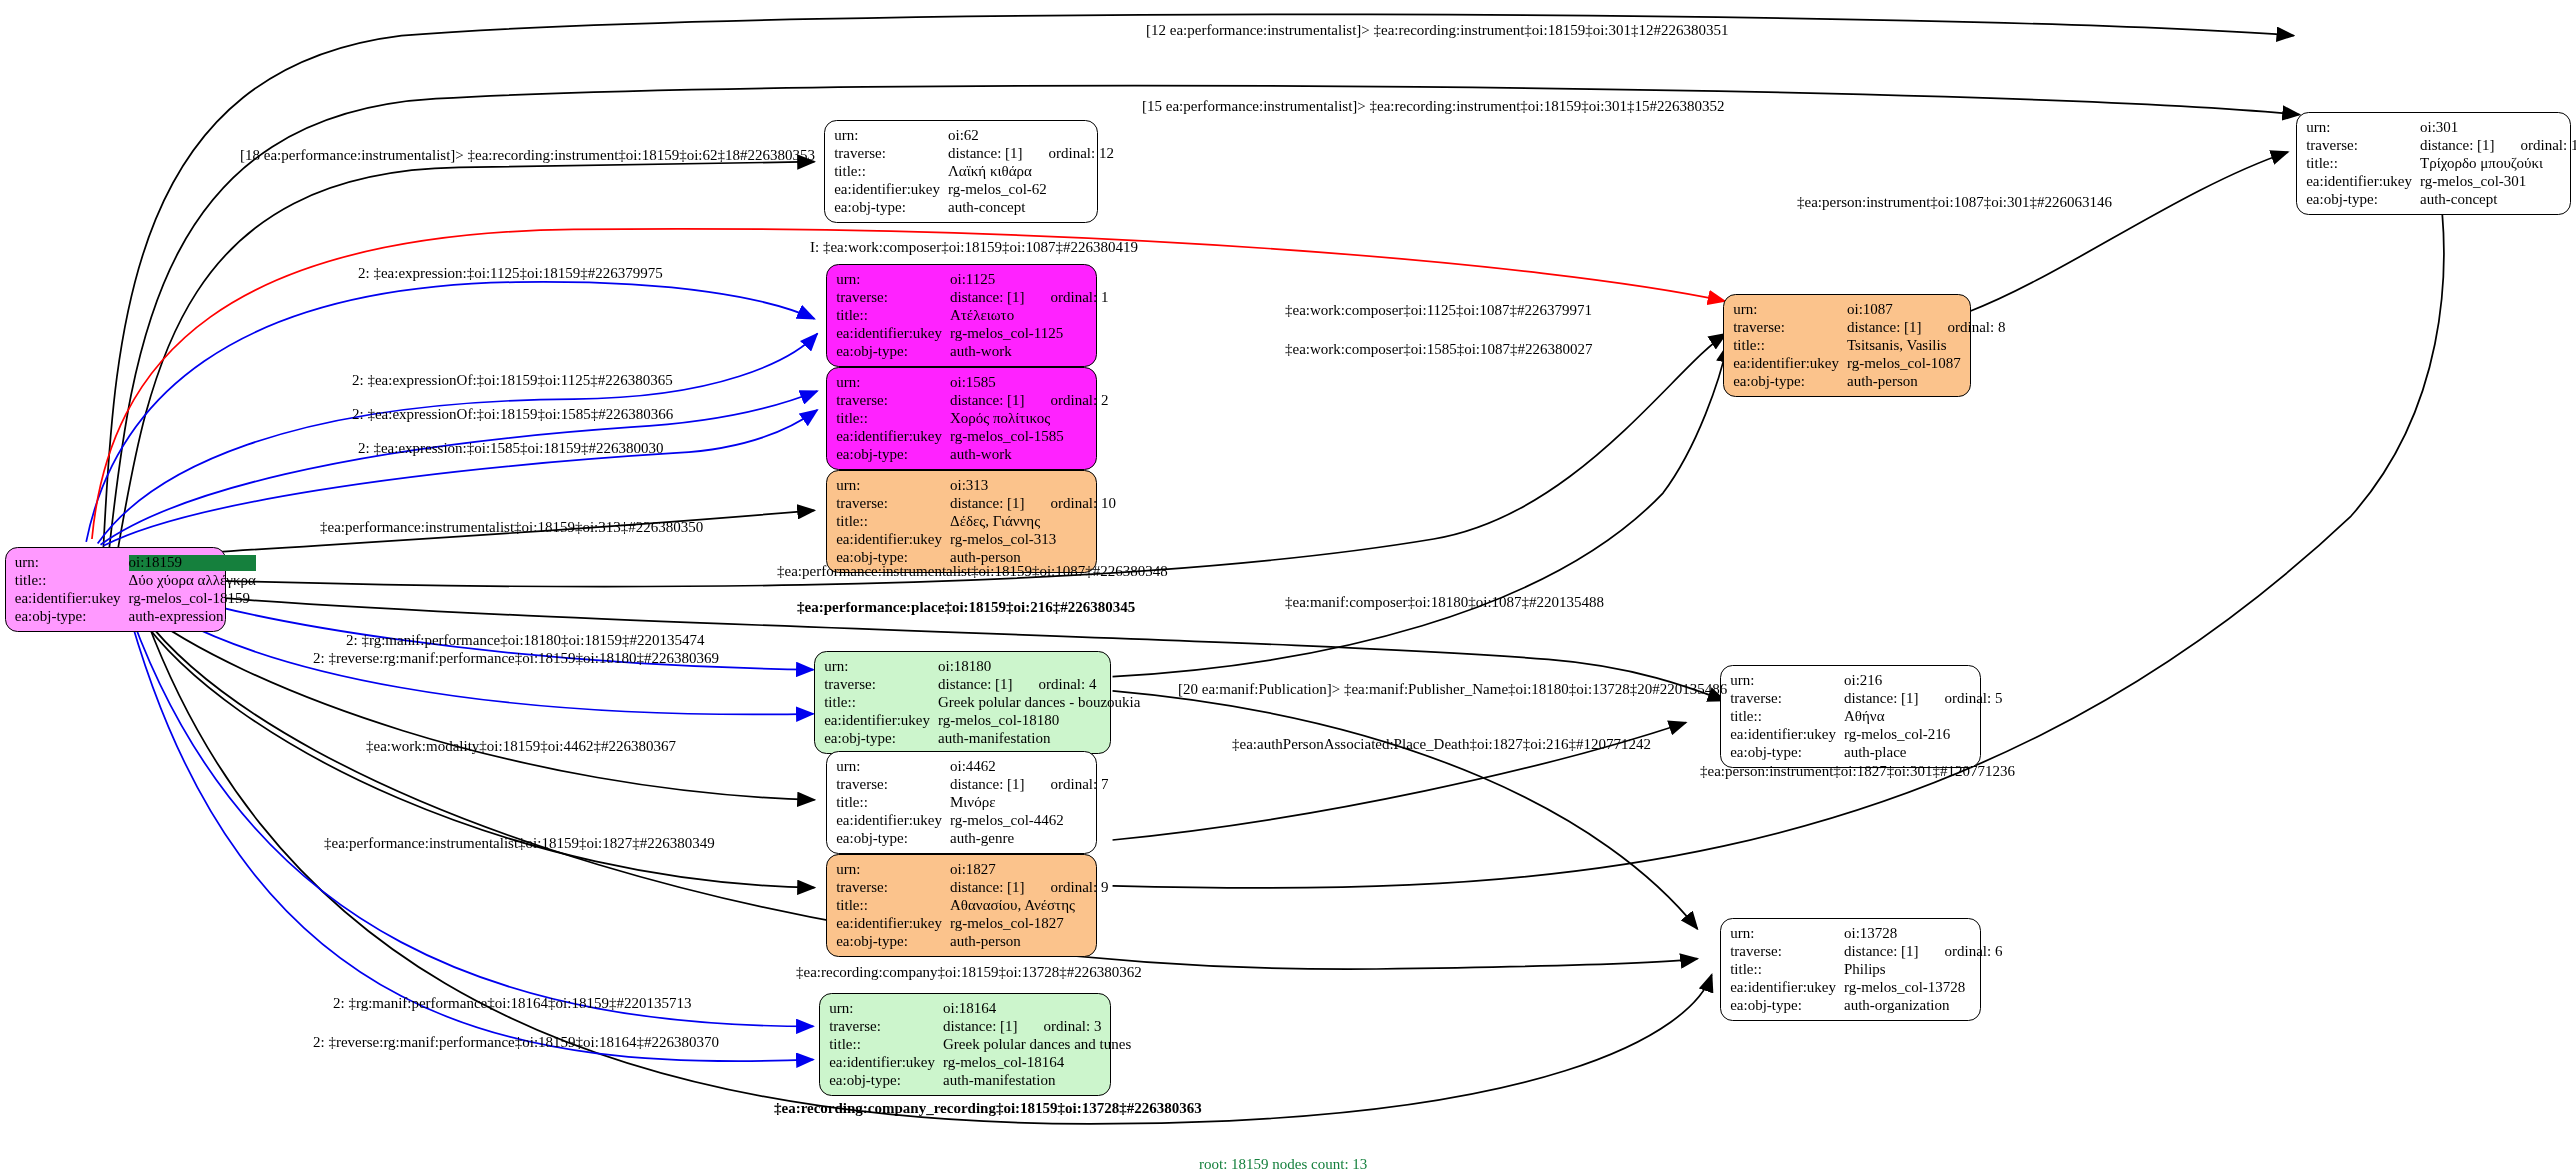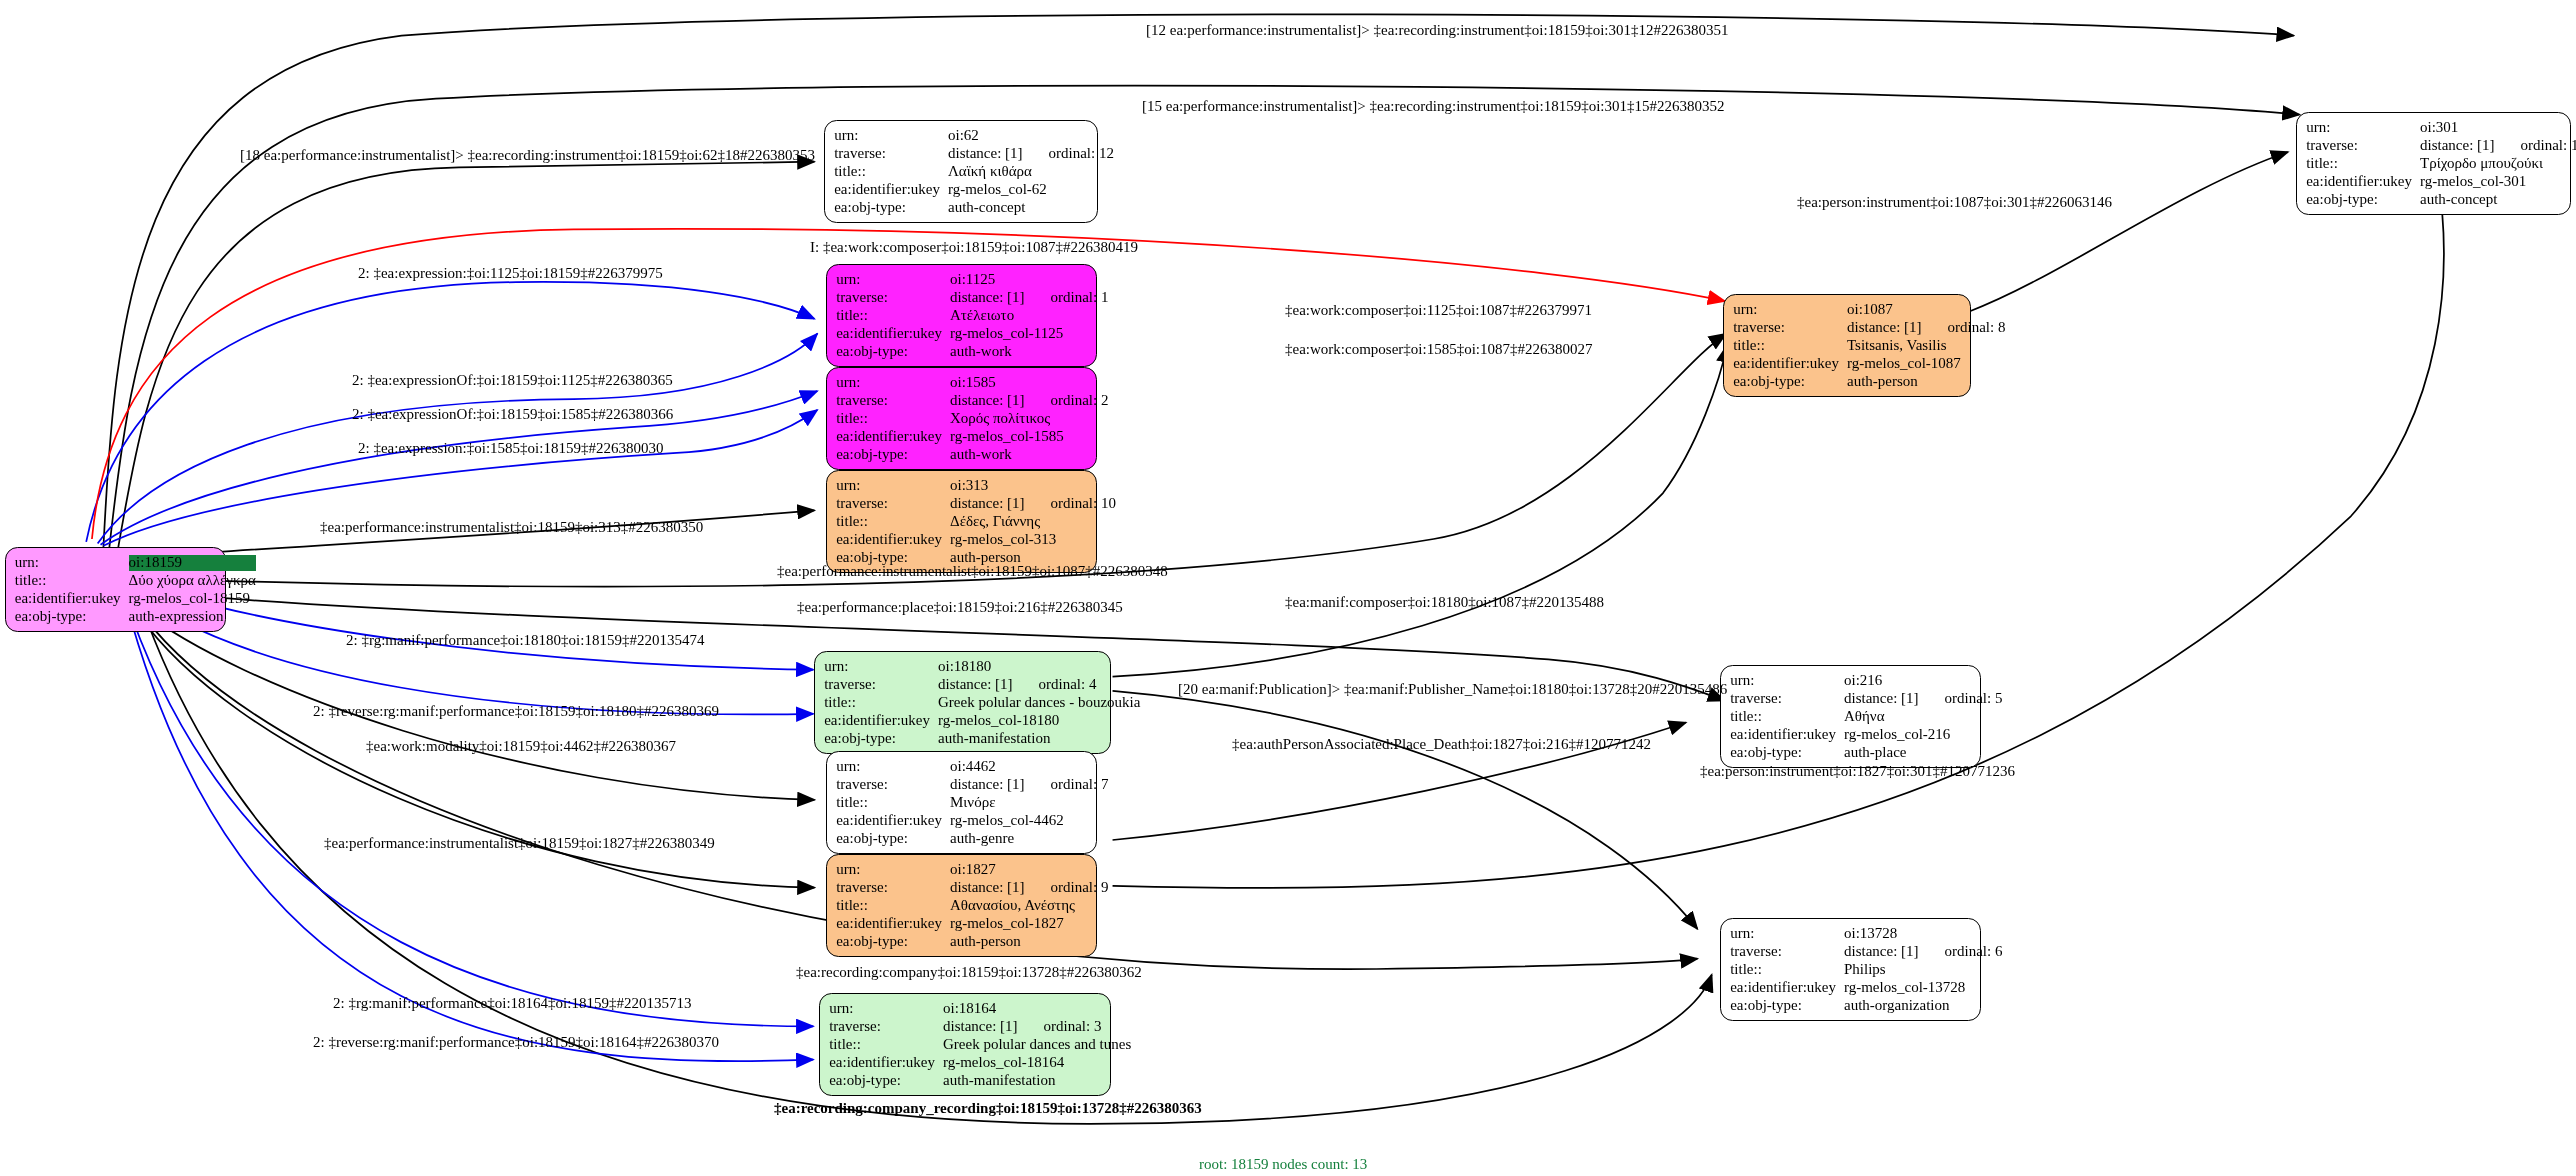--- a/index.html
+++ b/index.html
@@ -453,24 +453,24 @@
   <div class="elabel" style="left:810px;top:240px;">I: ‡ea:work:composer‡oi:18159‡oi:1087‡#226380419</div>
   <div class="elabel" style="left:358px;top:266px;">2: ‡ea:expression:‡oi:1125‡oi:18159‡#226379975</div>
   <div class="elabel" style="left:1285px;top:303px;">‡ea:work:composer‡oi:1125‡oi:1087‡#226379971</div>
   <div class="elabel" style="left:1285px;top:342px;">‡ea:work:composer‡oi:1585‡oi:1087‡#226380027</div>
   <div class="elabel" style="left:352px;top:373px;">2: ‡ea:expressionOf:‡oi:18159‡oi:1125‡#226380365</div>
   <div class="elabel" style="left:352px;top:407px;">2: ‡ea:expressionOf:‡oi:18159‡oi:1585‡#226380366</div>
   <div class="elabel" style="left:358px;top:441px;">2: ‡ea:expression:‡oi:1585‡oi:18159‡#226380030</div>
   <div class="elabel" style="left:320px;top:520px;">‡ea:performance:instrumentalist‡oi:18159‡oi:313‡#226380350</div>
   <div class="elabel" style="left:1786px;top:195px;margin-left:11px;">‡ea:person:instrument‡oi:1087‡oi:301‡#226063146</div>
   <div class="elabel" style="left:777px;top:564px;">‡ea:performance:instrumentalist‡oi:18159‡oi:1087‡#226380348</div>
-  <div class="elabel" style="left:797px;top:600px;">‡ea:performance:place‡oi:18159‡oi:216‡#226380345</div>
+  <div class="elabel" style="left:797px;top:600px;font-weight:bold;">‡ea:performance:place‡oi:18159‡oi:216‡#226380345</div>
   <div class="elabel" style="left:1285px;top:595px;">‡ea:manif:composer‡oi:18180‡oi:1087‡#220135488</div>
   <div class="elabel" style="left:346px;top:633px;">2: ‡rg:manif:performance‡oi:18180‡oi:18159‡#220135474</div>
-  <div class="elabel" style="left:313px;top:704px;">2: ‡reverse:rg:manif:performance‡oi:18159‡oi:18180‡#226380369</div>
+  <div class="elabel" style="left:313px;top:651px;">2: ‡reverse:rg:manif:performance‡oi:18159‡oi:18180‡#226380369</div>
   <div class="elabel" style="left:1178px;top:682px;">[20 ea:manif:Publication]&gt; ‡ea:manif:Publisher_Name‡oi:18180‡oi:13728‡20#220135486</div>
   <div class="elabel" style="left:1232px;top:737px;">‡ea:authPersonAssociated:Place_Death‡oi:1827‡oi:216‡#120771242</div>
   <div class="elabel" style="left:366px;top:739px;">‡ea:work:modality‡oi:18159‡oi:4462‡#226380367</div>
   <div class="elabel" style="left:1700px;top:764px;">‡ea:person:instrument‡oi:1827‡oi:301‡#120771236</div>
   <div class="elabel" style="left:324px;top:836px;text-align:right;">‡ea:performance:instrumentalist‡oi:18159‡oi:1827‡#226380349</div>
   <div class="elabel" style="left:796px;top:965px;">‡ea:recording:company‡oi:18159‡oi:13728‡#226380362</div>
   <div class="elabel" style="left:333px;top:996px;">2: ‡rg:manif:performance‡oi:18164‡oi:18159‡#220135713</div>
   <div class="elabel" style="left:313px;top:1035px;">2: ‡reverse:rg:manif:performance‡oi:18159‡oi:18164‡#226380370</div>
   <div class="elabel" style="left:774px;top:1101px;font-weight:bold;">‡ea:recording:company_recording‡oi:18159‡oi:13728‡#226380363</div>
 

